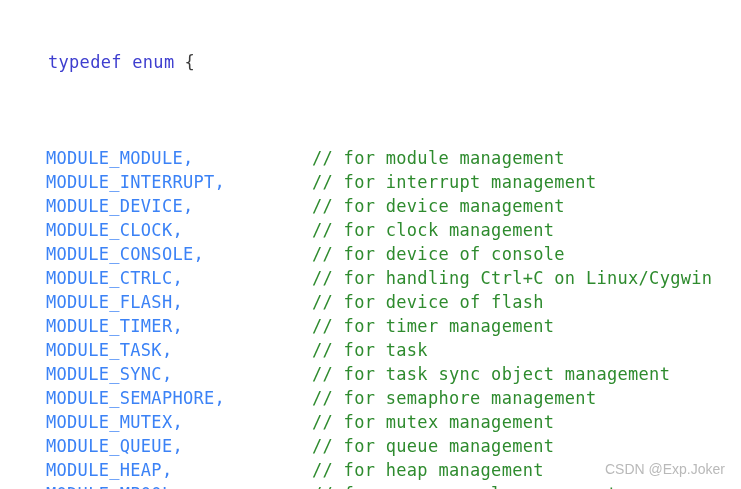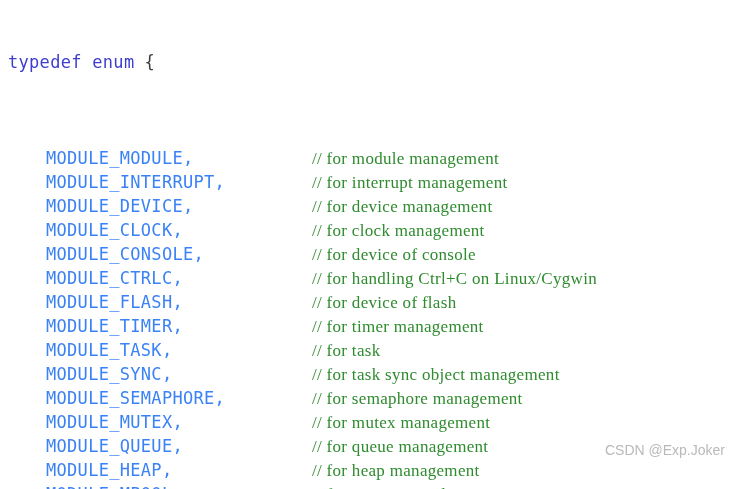--- a/index.html
+++ b/index.html
@@ -28,28 +28,28 @@
     height: 24px;
   }
   .line.entry, .line.indented {
     padding-left: 38px;
   }
   .enum-member {
     display: inline-block;
     width: 266px;
     color: #3b82f6;
   }
-  .kw { color: #3e3ecf; }
+  .kw { color: #3e3ecf; margin-left: 40px; }
   .plain { color: #3c3c3c; }
-  .comment { color: #2e8b2e; font-family: Liberation Serif, serif; }
+  .comment { color: #2e8b2e; }
   .brace-open { margin-left: 10px; }
   .watermark {
     position: absolute;
     right: 16px;
-    bottom: 31px;
+    bottom: 12px;
     font-family: "Liberation Sans", "DejaVu Sans", sans-serif;
     font-size: 14px;
     color: #b9b9b9;
   }
 </style>
 </head>
 <body>
 
 <div class="code-block">
   <div class="line"><span class="kw">typedef enum</span><span class="plain brace-open">{</span></div>

